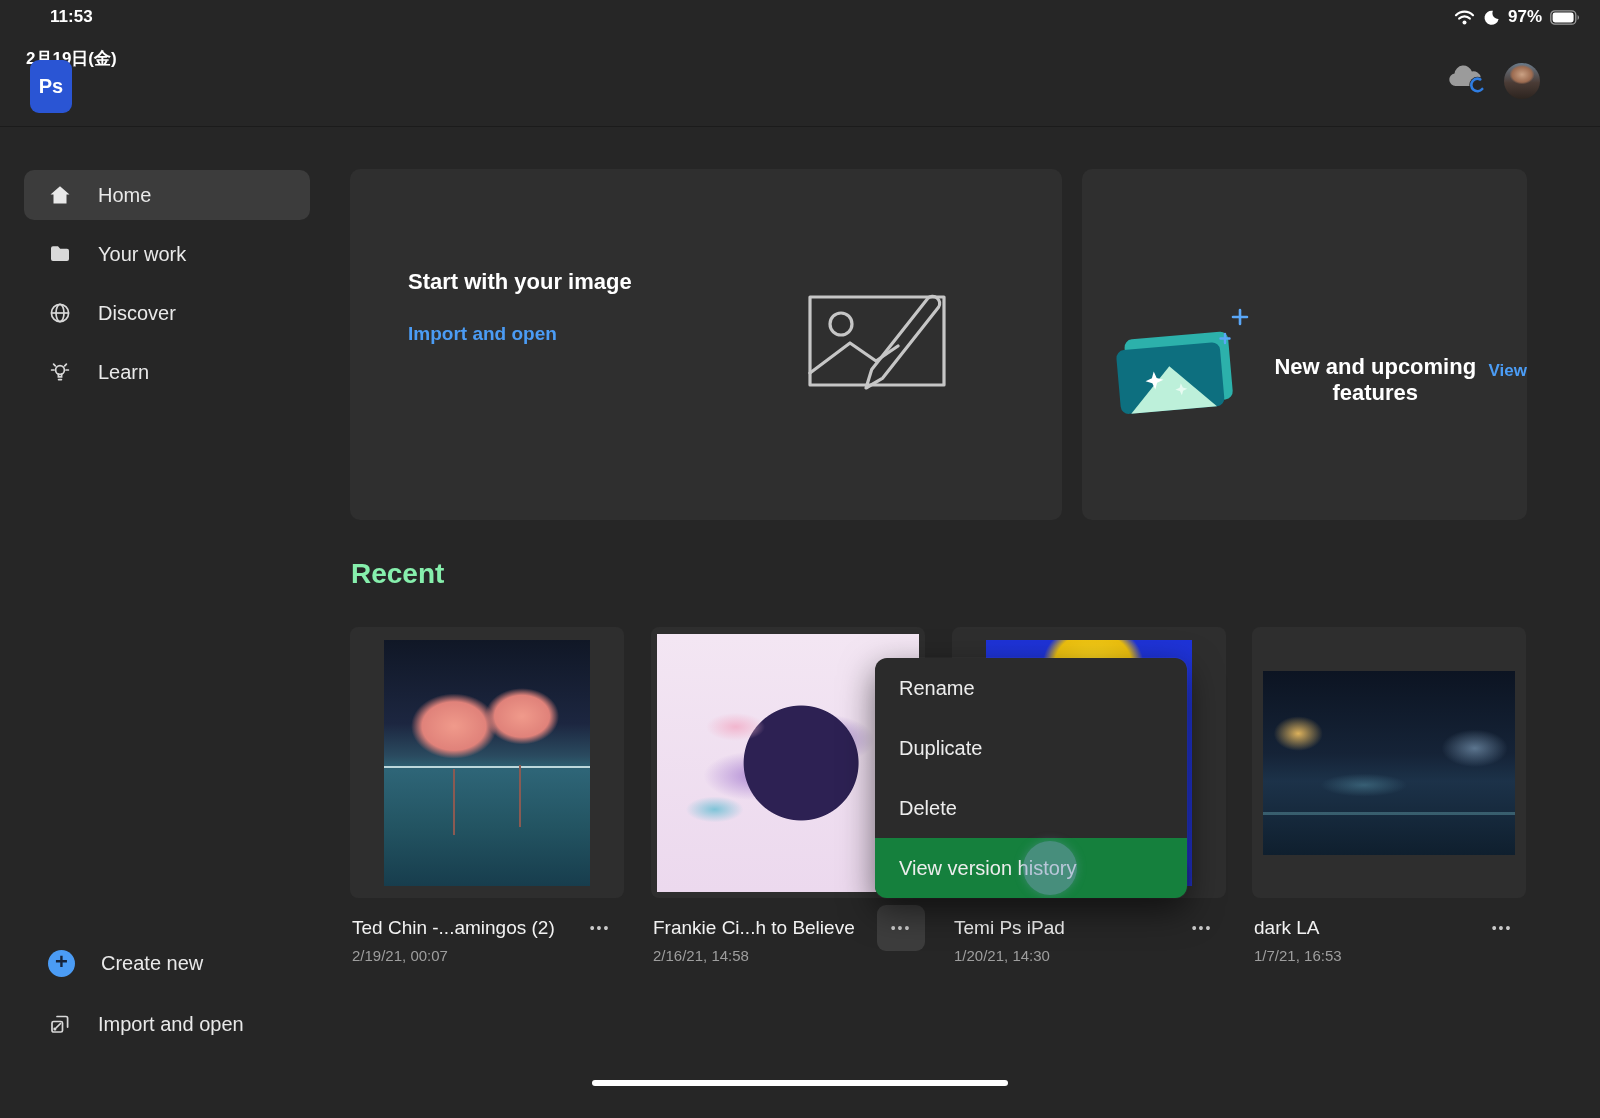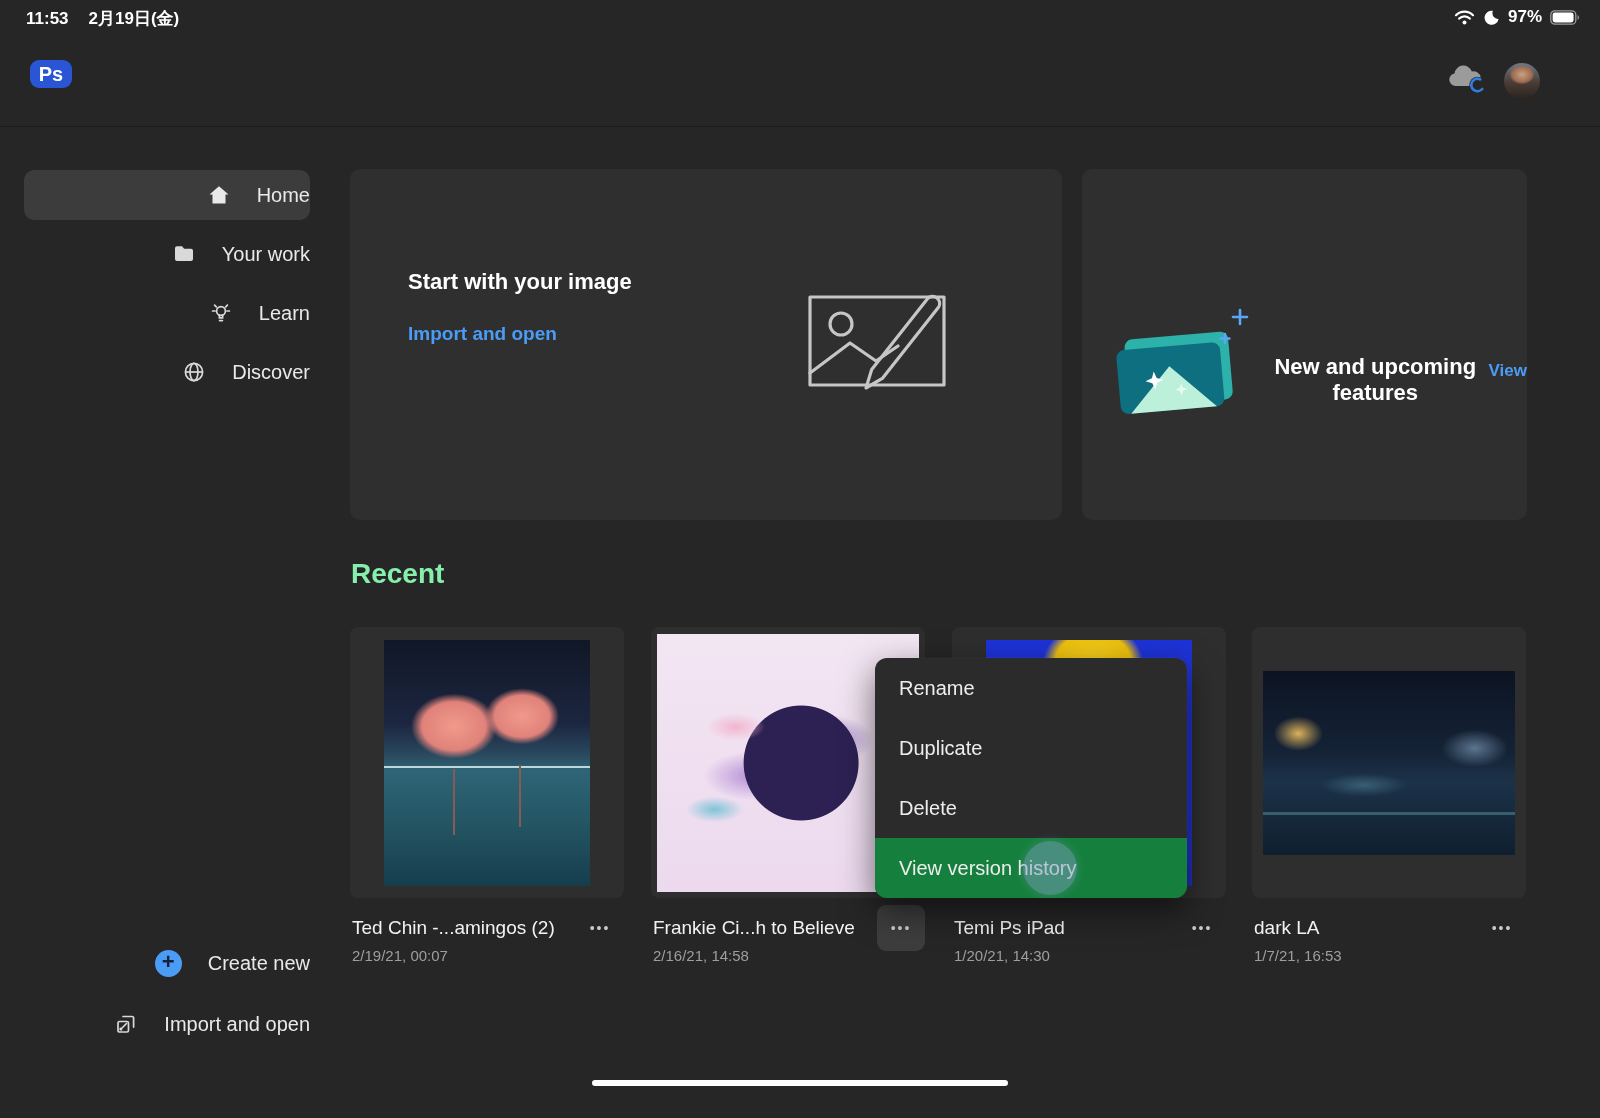--- a/index.html
+++ b/index.html
@@ -6,39 +6,39 @@
   html,body { background:#000; }
   body { font-family:"Liberation Sans", sans-serif; }
   .screen {
     position:relative; width:1600px; height:1118px;
     background:#262626; color:#ececec; overflow:hidden;
   }
 
   
   .status-bar { position:absolute; top:0; left:0; right:0; height:34px; }
   .status-left { position:absolute; left:26px; top:7px; display:flex; gap:20px; align-items:center;
-                 font-size:17px; font-weight:600; color:#fff; }
+                 font-size:17px; font-weight:600; color:#fff;flex-direction:column; }
   .status-right { position:absolute; right:20px; top:7px; display:flex; gap:8px; align-items:center;
                   font-size:17px; font-weight:700; color:#fff; }
   .status-right svg { display:block; }
 
   
-  .ps-logo { position:absolute; left:30px; top:60px; width:42px; height:28px; border-radius:9px;
+  .ps-logo { position:absolute; left:30px; top:60px; width:42px; height:53px; border-radius:9px;
              background:#2a55d4; color:#fff; font-weight:700; font-size:20px;
              display:flex; align-items:center; justify-content:center; }
   .header-right { position:absolute; right:60px; top:62px; display:flex; align-items:center; gap:14px; }
   .avatar { width:36px; height:36px; border-radius:50%;
             background: radial-gradient(18px 14px at 50% 32%, #caa184 0%, #9c6b50 55%, transparent 70%),
                         linear-gradient(180deg,#6b7b8a 0%, #4a3b35 55%, #2c241f 100%); }
   .header-divider { position:absolute; top:126px; left:0; right:0; height:1px; background:#1b1b1b; }
 
   
   .sidebar-nav { position:absolute; left:24px; top:170px; width:286px; display:flex; flex-direction:column; gap:9px; }
   .side-item { height:50px; border-radius:10px; display:flex; align-items:center; gap:26px;
-               padding-left:24px; font-size:20px; color:#e9e9e9; cursor:default;justify-content:flex-end; }
+               padding-left:24px; font-size:20px; color:#e9e9e9; cursor:default; }
   .side-item.active { background:#3c3c3c; }
   .side-item svg { display:block; flex:none; }
   .sidebar-footer { position:absolute; left:24px; top:938px; width:286px; display:flex; flex-direction:column; gap:11px; }
 
   .plus-circle { width:27px; height:27px; border-radius:50%; background:var(--accent,#4b9cf5);
                  display:flex; align-items:center; justify-content:center; flex:none; }
   .plus-circle::before { content:""; position:absolute; }
   .plus-circle span { color:#16233a; font-size:22px; font-weight:700; line-height:1; margin-top:-2px; }
 
   
@@ -176,38 +176,38 @@
     <div class="side-item">
       <span>
         <svg width="24" height="24" viewBox="0 0 24 24">
           <path d="M3 6.2 a2 2 0 0 1 2 -2 h5 l2.2 2.6 h6.8 a2 2 0 0 1 2 2 V17 a2 2 0 0 1 -2 2 H5 a2 2 0 0 1 -2 -2 Z" fill="#d9d9d9"></path>
         </svg>
       </span>
       <span>Your work</span>
     </div>
     <div class="side-item">
       <span>
+        <svg width="24" height="24" viewBox="0 0 24 24" stroke="#d9d9d9" stroke-width="1.7" fill="none">
+          <circle cx="12" cy="12" r="8.6"></circle>
+          <ellipse cx="12" cy="12" rx="4" ry="8.6"></ellipse>
+          <path d="M3.6 12 h16.8"></path>
+        </svg>
+      </span>
+      <span>Discover</span>
+    </div>
+    <div class="side-item">
+      <span>
         <svg width="24" height="24" viewBox="0 0 24 24" stroke="#d9d9d9" stroke-width="1.7" fill="none" stroke-linecap="round">
           <circle cx="12" cy="10" r="4.4"></circle>
           <path d="M10.4 14.2 v2.6 h3.2 v-2.6"></path>
           <path d="M10.6 19.6 h2.8"></path>
           <path d="M3.6 10 h2.4 M18 10 h2.4 M5.6 4.2 l1.7 1.7 M18.4 4.2 l-1.7 1.7"></path>
         </svg>
       </span>
       <span>Learn</span>
-    </div>
-    <div class="side-item">
-      <span>
-        <svg width="24" height="24" viewBox="0 0 24 24" stroke="#d9d9d9" stroke-width="1.7" fill="none">
-          <circle cx="12" cy="12" r="8.6"></circle>
-          <ellipse cx="12" cy="12" rx="4" ry="8.6"></ellipse>
-          <path d="M3.6 12 h16.8"></path>
-        </svg>
-      </span>
-      <span>Discover</span>
     </div>
   </nav>
 
   <div class="sidebar-footer">
     <div class="side-item">
       <span class="plus-circle">
           <span>+</span>
         </span>
       <span>Create new</span>
     </div>

